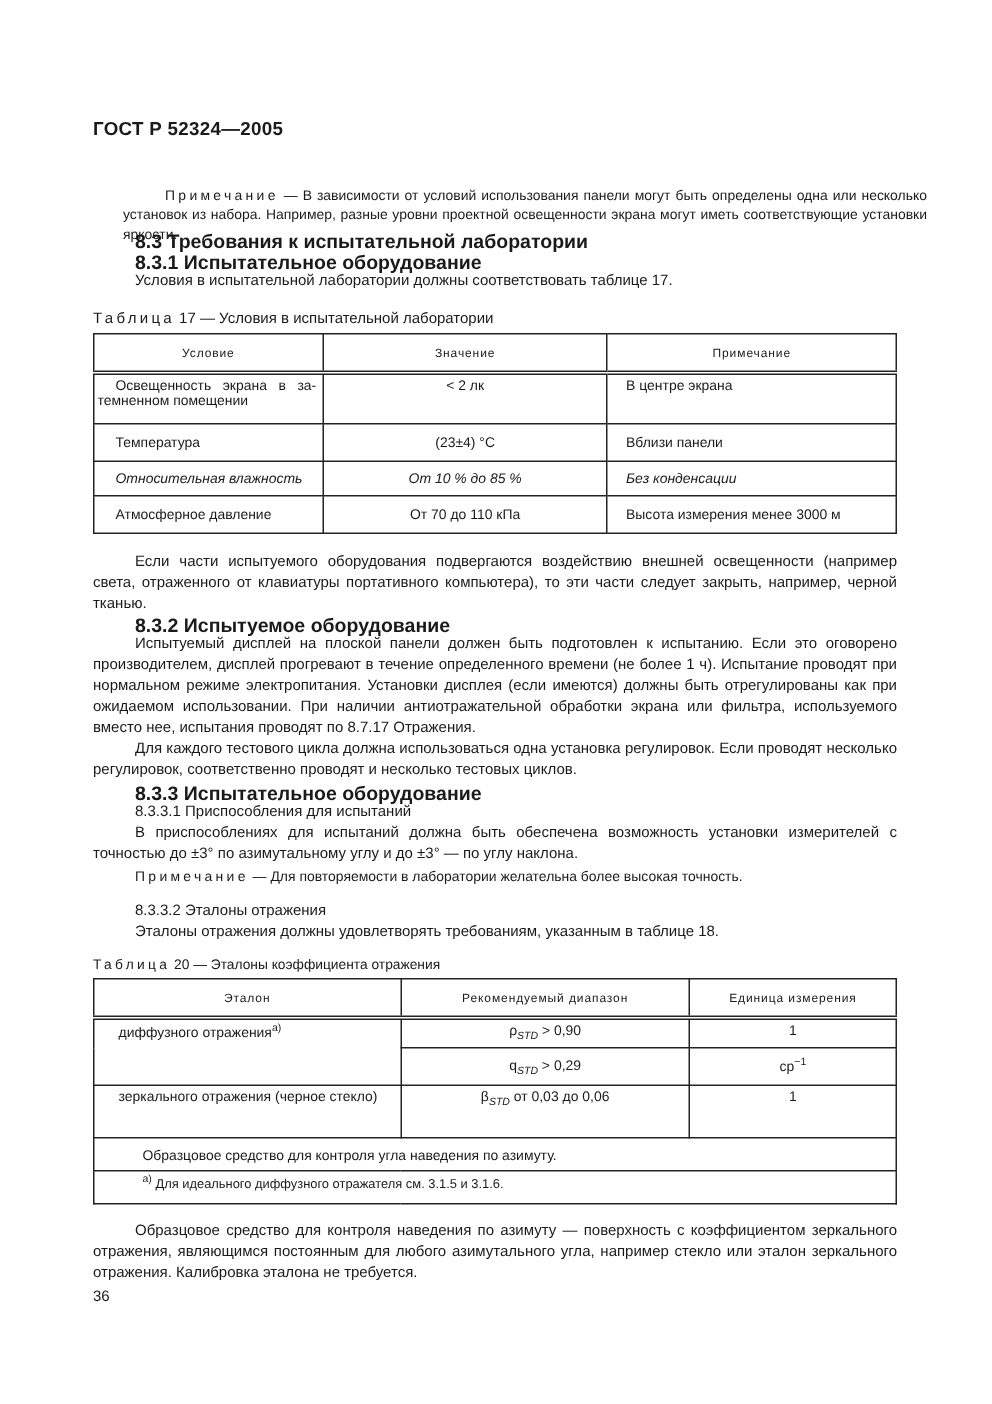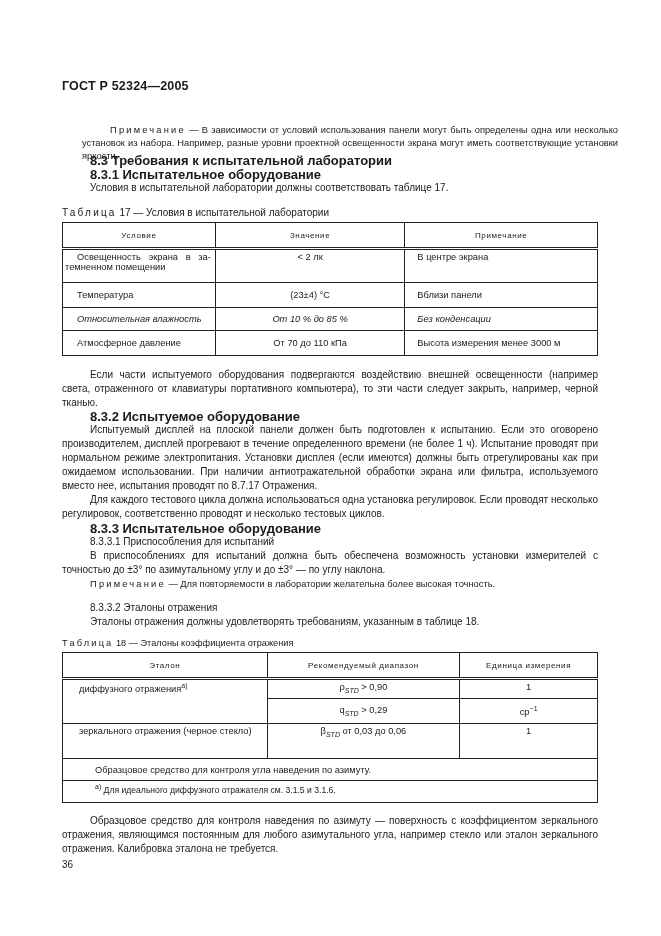--- a/index.html
+++ b/index.html
@@ -82,21 +82,21 @@
 <div class="abs p ind" style="left:62px; top:549px; width:536px;">В приспособлениях для испытаний должна быть обеспечена возможность установки измерителей с точностью до ±3° по азимутальному углу и до ±3° — по углу наклона.</div>
 
 <div class="abs small" style="left:90px; top:578px;">
   <span class="spaced">Примечание</span><span> — Для повторяемости в лаборатории желательна более высокая точность.</span>
 </div>
 
 <div class="abs p" style="left:90px; top:601px;">8.3.3.2 Эталоны отражения</div>
 <div class="abs p" style="left:90px; top:615px;">Эталоны отражения должны удовлетворять требованиям, указанным в таблице 18.</div>
 
 <div class="abs small" style="left:62px; top:637px; font-size:9.2px;">
-  <span class="spaced">Таблица</span><span> 18 — Эталоны коэффициента отражения</span>
+  <span class="spaced">Таблица</span><span> 20 — Эталоны коэффициента отражения</span>
 </div>
 
 <table style="left:62px; top:652px; width:536px;">
   <colgroup>
       <col style="width:205px">
       <col style="width:193px">
       <col style="width:138px">
     </colgroup>
   <tbody>
       <tr>

